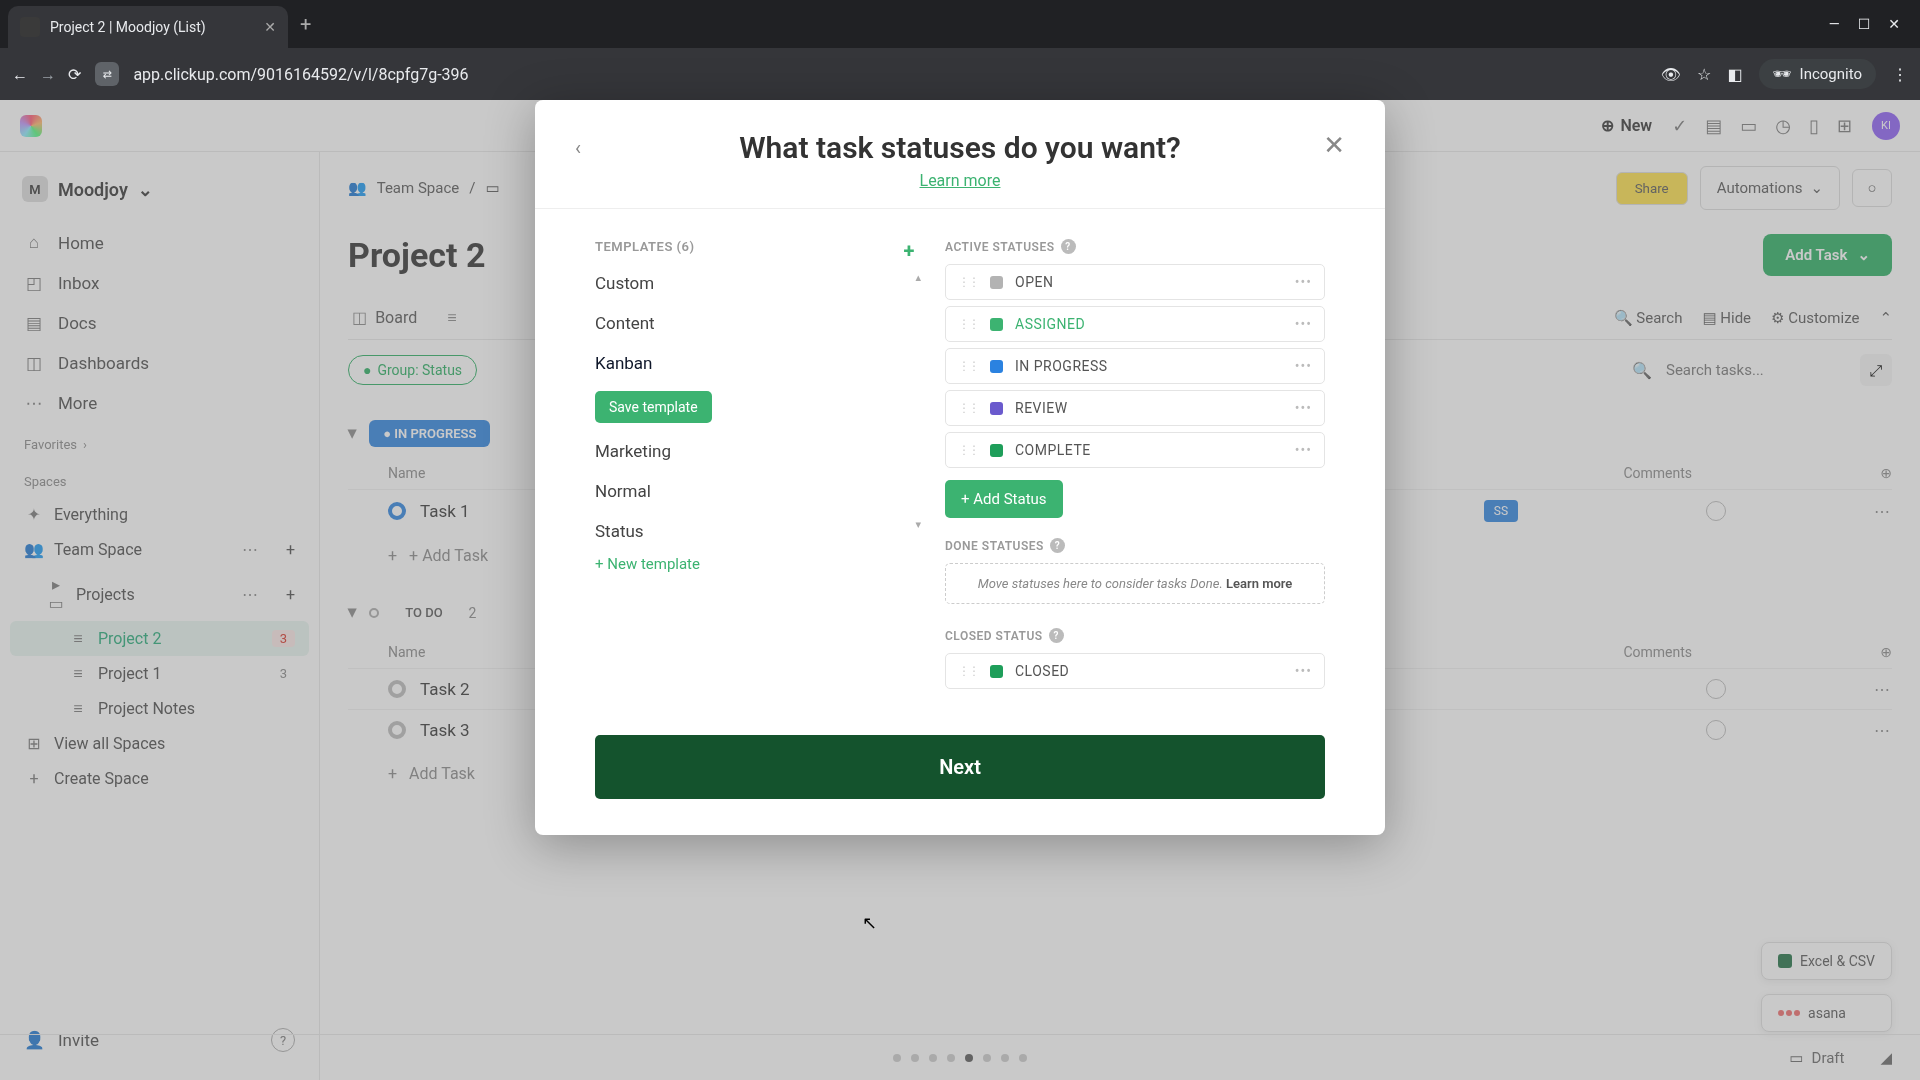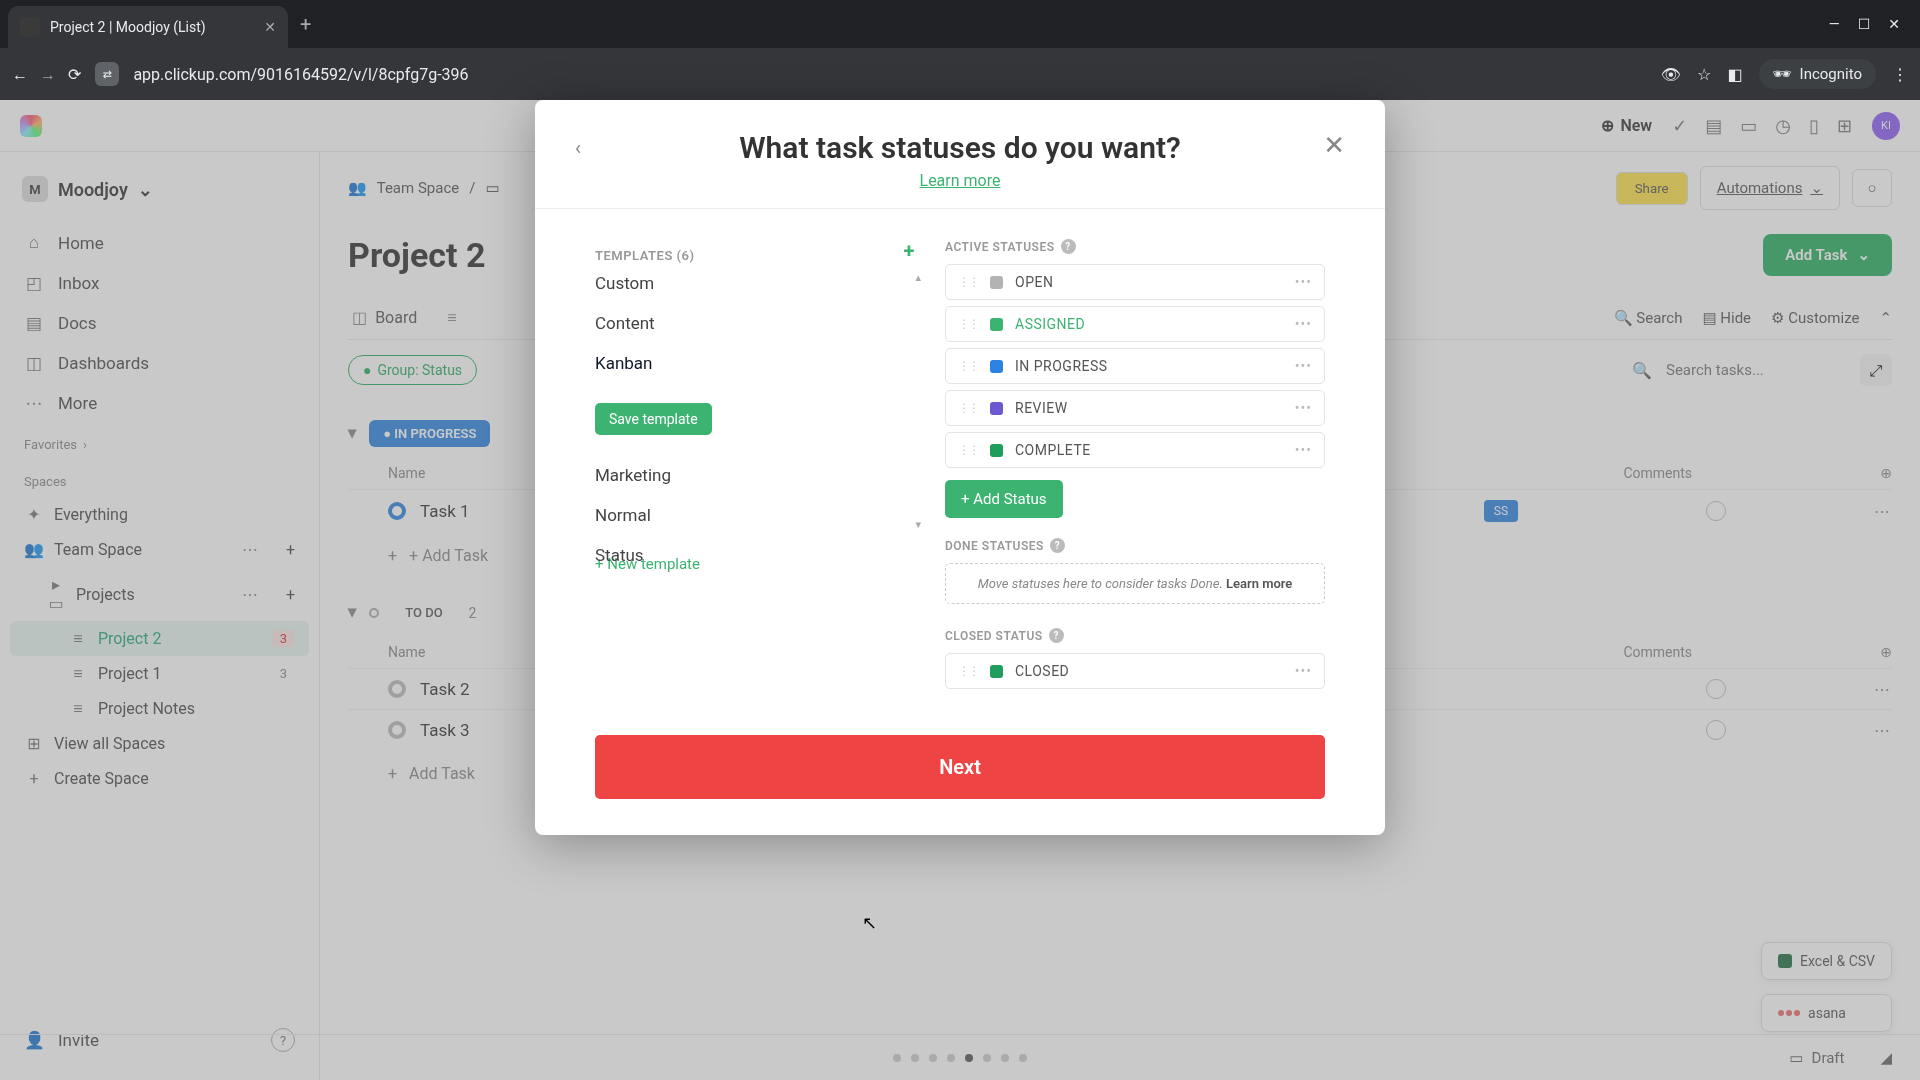--- a/index.html
+++ b/index.html
@@ -50,21 +50,21 @@
 .tree-item .count-badge { margin-left: auto; background: #fce8e6; color: #d93025; padding: 1px 8px; border-radius: 4px; font-size: 13px; }
 .tree-item .more-dots { margin-left: auto; color: #888; }
 .sidebar-footer { margin-top: auto; }
 .footer-row { display: flex; align-items: center; gap: 14px; padding: 12px 14px; color: #4a4a4a; font-size: 17px; }
 .help-circle { margin-left: auto; width: 24px; height: 24px; border: 1.5px solid #aaa; border-radius: 50%; display: flex; align-items: center; justify-content: center; font-size: 13px; color: #777; }
 
 .main-content { flex: 1; padding: 0 28px; overflow: hidden; position: relative; }
 .breadcrumb-row { display: flex; align-items: center; gap: 10px; padding: 14px 0; color: #555; font-size: 15px; }
 .page-actions { margin-left: auto; display: flex; gap: 12px; align-items: center; }
 .btn-share { padding: 8px 18px; border: 1px solid #ddd; border-radius: 6px; color: #555; background: #fde047; }
-.btn-automations { padding: 12px 16px; border: 1px solid #ddd; border-radius: 6px; color: #555; background: #fff; display: flex; align-items: center; gap: 8px; text-decoration: underline; }
+.btn-automations { padding: 12px 16px; border: 1px solid #ddd; border-radius: 6px; color: #555; background: #fff; display: flex; align-items: center; gap: 8px; }
 .btn-search { width: 40px; height: 38px; border: 1px solid #ddd; border-radius: 6px; display: flex; align-items: center; justify-content: center; color: #666; }
 .page-title-row { display: flex; align-items: center; padding: 10px 0 20px; }
 .page-title { font-size: 34px; font-weight: 700; color: #2d2d2d; }
 .add-task-btn { margin-left: auto; background: #27ae60; color: #fff; padding: 12px 22px; border-radius: 8px; font-weight: 600; font-size: 15px; display: flex; align-items: center; gap: 10px; }
 
 .tabs-row { display: flex; gap: 22px; border-bottom: 1px solid #e8e8e8; align-items: center; }
 .view-tab { display: flex; align-items: center; gap: 8px; padding: 12px 4px; color: #555; font-size: 16px; cursor: pointer; }
 .view-tab-icon { color: #888; }
 .right-tools { margin-left: auto; display: flex; gap: 20px; align-items: center; color: #555; font-size: 15px; }
 
@@ -108,44 +108,44 @@
 
 
 .modal { position: absolute; top: 0; left: 50%; transform: translateX(-50%); width: 850px; background: #fff; border-radius: 8px; z-index: 100; box-shadow: 0 10px 50px rgba(0,0,0,0.3); }
 .modal-head { padding: 30px 40px 18px; text-align: center; border-bottom: 1px solid #eee; position: relative; }
 .modal-back { position: absolute; left: 40px; top: 36px; color: #888; font-size: 20px; cursor: pointer; }
 .modal-close { position: absolute; right: 40px; top: 30px; color: #888; font-size: 26px; cursor: pointer; }
 .modal-title { font-size: 30px; font-weight: 600; color: #333; }
 .modal-learn { color: #3cb371; font-size: 16px; margin-top: 6px; display: inline-block; text-decoration: underline; }
 .modal-body { display: flex; padding: 30px 60px 20px; gap: 30px; }
 .templates-col { width: 320px; }
-.templates-hdr { display: flex; align-items: flex-end; justify-content: space-between; color: #999; font-size: 13px; font-weight: 600; letter-spacing: 0.5px; padding-bottom: 8px; }
+.templates-hdr { display: flex; align-items: flex-start; justify-content: space-between; color: #999; font-size: 13px; font-weight: 600; letter-spacing: 0.5px; padding-bottom: 8px; }
 .plus-green { color: #3cb371; font-size: 20px; font-weight: bold; cursor: pointer; }
 .template-list { position: relative; max-height: 260px; }
 .template-item { padding: 10px 0; font-size: 17px; color: #444; cursor: pointer; }
 .template-item.active { color: #0f172a; }
-.save-template-btn { background: #3cb371; color: #fff; padding: 8px 14px; border-radius: 5px; font-size: 14px; display: inline-block; margin: 20px 0; cursor: pointer; }
+.save-template-btn { background: #3cb371; color: #fff; padding: 8px 14px; border-radius: 5px; font-size: 14px; display: inline-block; margin: 8px 0; cursor: pointer; }
 .new-template-link { color: #3cb371; font-size: 15px; padding-top: 24px; cursor: pointer; }
 .tmpl-scroll-arrow { position: absolute; right: -6px; color: #aaa; font-size: 11px; }
 
 .statuses-col { flex: 1; }
 .status-section-hdr { color: #999; font-size: 12px; font-weight: 600; letter-spacing: 0.5px; display: flex; align-items: center; gap: 6px; padding-bottom: 10px; }
 .help-q { width: 15px; height: 15px; border-radius: 50%; background: #bbb; color: #fff; display: inline-flex; align-items: center; justify-content: center; font-size: 10px; }
 .status-item { display: flex; align-items: center; gap: 12px; border: 1px solid #e4e4e4; border-radius: 5px; padding: 9px 12px; margin-bottom: 6px; }
 .drag-handle { color: #ccc; font-size: 12px; letter-spacing: -2px; }
 .status-color { width: 13px; height: 13px; border-radius: 3px; }
 .status-label { font-size: 14px; color: #555; letter-spacing: 0.5px; flex: 1; }
 .status-more { color: #bbb; letter-spacing: 1px; font-size: 14px; cursor: pointer; }
 .add-status-btn { background: #3cb371; color: #fff; padding: 10px 16px; border-radius: 5px; font-size: 15px; display: inline-flex; align-items: center; gap: 6px; margin-top: 6px; cursor: pointer; text-align: right; }
 .done-drop { border: 1px dashed #ccc; border-radius: 5px; padding: 12px; text-align: center; font-size: 13px; color: #888; font-style: italic; margin-bottom: 4px; }
 .done-drop a { color: #555; font-weight: 600; text-decoration: none; font-style: normal; }
 .section-gap { height: 20px; }
 
 .modal-footer { padding: 20px 60px 36px; }
-.next-btn { background: #ef4444; color: #fff; width: 100%; padding: 20px; border: none; border-radius: 5px; font-size: 20px; font-weight: 600; cursor: pointer; }
+.next-btn { background: #14532d; color: #fff; width: 100%; padding: 20px; border: none; border-radius: 5px; font-size: 20px; font-weight: 600; cursor: pointer; }
 
 .cursor-ptr { position: absolute; z-index: 200; font-size: 18px; color: #000; }
 </style>
 </head>
 <body>
 
 <div class="browser-chrome">
   <div class="tab-bar">
     <div class="tab">
       <div class="tab-favicon"></div>

